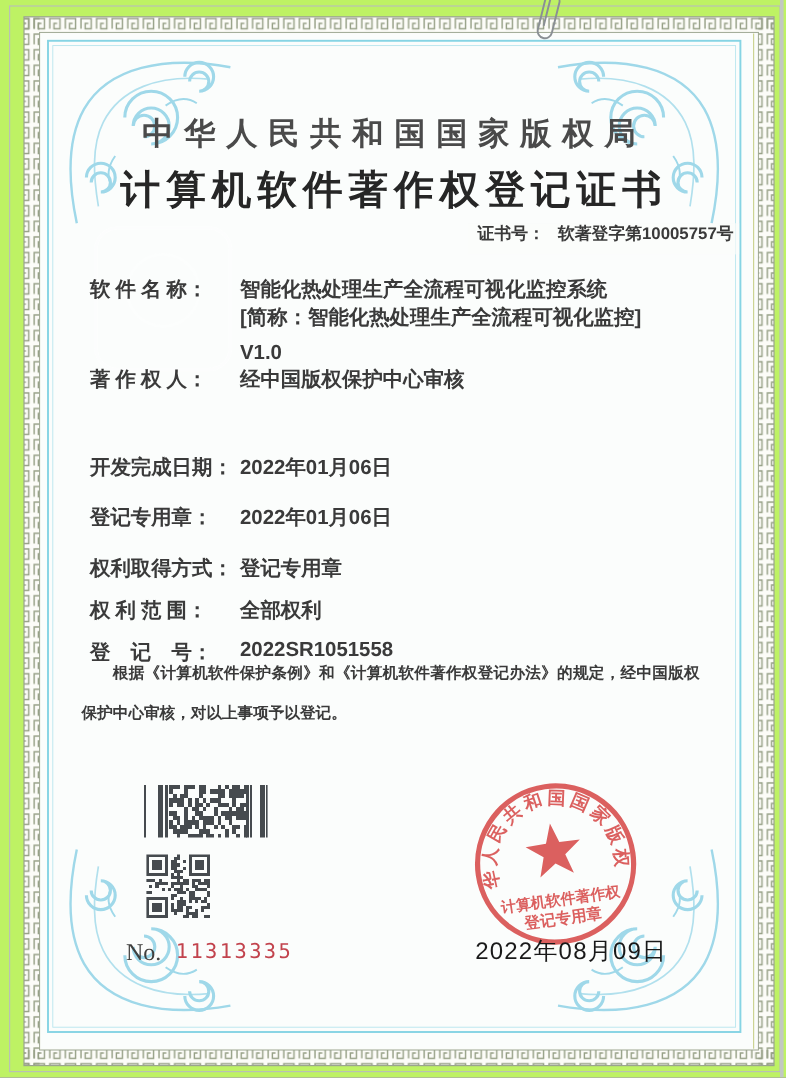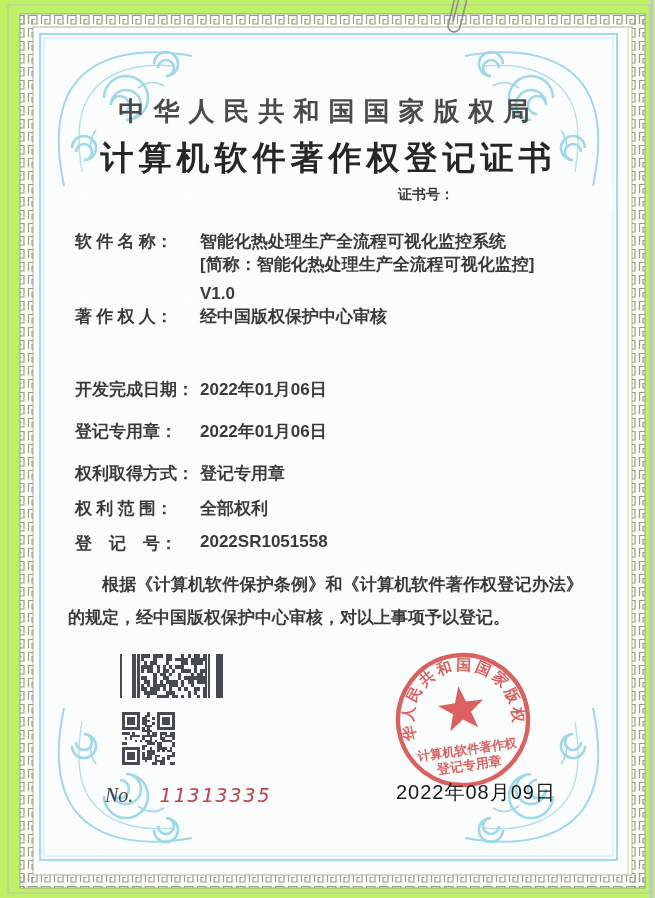--- a/index.html
+++ b/index.html
@@ -27,27 +27,27 @@
   .certno-row{
     left:390px;top:186px;width:226px;height:26px;
     background:rgba(250,252,250,.68);
     display:flex;align-items:flex-start;gap:11px;padding-left:8px;box-sizing:border-box;
     font-size:14px;font-weight:700;color:#3a3a3a;
   }
   .frow{display:flex;font-size:17px;font-weight:700;color:#3a3a3a;}
   .frow .lab{position:absolute;left:75px;white-space:pre;font-family:Liberation Serif, serif;}
   .frow .val{position:absolute;left:200px;white-space:pre;}
   .statement{
-    left:68px;top:568px;width:515px;
-    font-size:17px;font-weight:700;color:#3a3a3a;line-height:33px;
+    left:68px;top:544px;width:515px;
+    font-size:13px;font-weight:700;color:#3a3a3a;line-height:33px;
     text-indent:2em;text-align:justify;
   }
-  .serial-row{left:105px;top:783px;display:flex;align-items:center;font-style:italic;}
+  .serial-row{left:105px;top:783px;display:flex;align-items:flex-start;}
   .serial-label{font-family:"Liberation Serif","DejaVu Serif",serif;font-size:20px;color:#40403e;}
-  .serial-number{font-family:"DejaVu Sans Mono",monospace;font-size:20px;color:#c2434d;letter-spacing:2px;margin-left:26px;}
+  .serial-number{font-family:"DejaVu Sans Mono",monospace;font-size:17px;color:#c2434d;letter-spacing:2px;margin-left:12px;}
   .issue-date{
     left:396px;top:779px;font-size:20px;font-weight:400;color:#191919;letter-spacing:1px;z-index:6;
   }
   .seal{left:393px;top:648px;z-index:5;opacity:.9;}
   .barcode{left:120px;top:654px;}
   .qrcode{left:122px;top:712px;}
 </style>
 </head>
 <body>
 
@@ -99,20 +99,21 @@
     <g fill="none" stroke="#8a8f94" stroke-width="1.6" transform="rotate(14 456 14)">
       <path d="M451,-6 L451,26 a6,6 0 0 0 12,0 L463,0 a4,4 0 0 0 -8,0 L455,22"></path>
     </g>
   </svg>
 
   <div class="abs authority">中华人民共和国国家版权局</div>
   <div class="abs cert-title">计算机软件著作权登记证书</div>
 
   <div class="abs certno-row">
     <span>证书号：</span>
+    <span>软著登字第10005757号</span>
   </div>
 
   <div class="frow">
     <span class="lab" style="top:230px">软 件 名 称：</span>
     <span class="val" style="top:230px">智能化热处理生产全流程可视化监控系统</span>
     <span class="val" style="top:253px">[简称：智能化热处理生产全流程可视化监控]</span>
     <span class="val" style="top:284px">V1.0</span>
   </div>
 
   <div class="frow">

